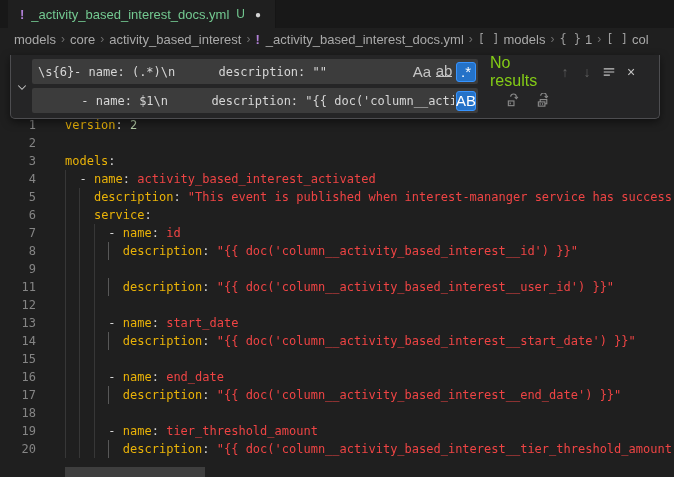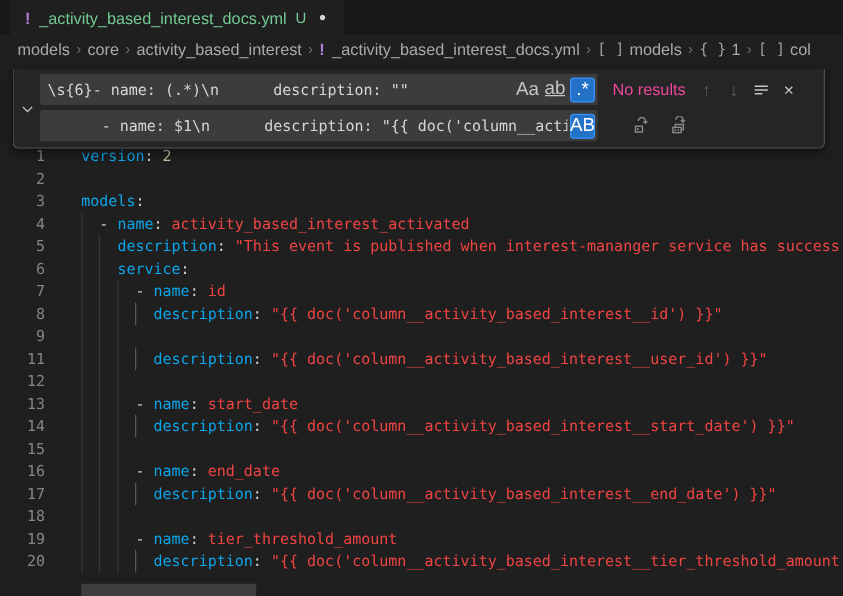--- a/index.html
+++ b/index.html
@@ -23,39 +23,39 @@
   .bc-sym { color:#9d9d9d; margin-right:4px; font-family:"DejaVu Sans Mono", monospace; font-size:12px; }
 
   
   .editor { position:absolute; top:50px; left:0; right:0; bottom:0; background:#1f1f1f; overflow:hidden; }
   #code-lines { padding-top:66px; }
   .line { display:flex; height:18px; font:12px/18px "DejaVu Sans Mono", monospace; white-space:pre; }
   .ln { width:36px; text-align:right; color:#858585; flex:none; }
   .code-content { position:relative; margin-left:29px; flex:1; height:18px; }
   .guide { position:absolute; top:0; bottom:0; width:1px; background:#373737; }
   .guide.bright { background:#585858; }
-  .tk-key { color:#0ea5e9; }
+  .tk-key { color:#eab308; }
   .tk-punct { color:#d4d4d4; }
   .tk-str { color:#ef4444; }
   .tk-num { color:#b5cea8; }
   .tk-plain { color:#d4d4d4; }
   .hthumb { position:absolute; bottom:0; left:65px; width:140px; height:10px; background:rgba(121,121,121,0.35); }
 
   
   .find-widget { position:absolute; top:55px; left:10px; width:650px; background:#252526; border:1px solid #4d4d50; border-top:none; border-radius:0 0 5px 5px; box-shadow:0 3px 8px rgba(0,0,0,0.5); padding:4px 4px 5px 0; }
   .toggle { position:absolute; left:0; top:0; bottom:0; width:21px; display:flex; align-items:center; justify-content:center; color:#c5c5c5; cursor:pointer; }
   .rows { margin-left:21px; }
   .frow { display:flex; align-items:center; height:25px; }
   .frow + .frow { margin-top:4px; }
   .finput { width:446px; height:25px; background:#3c3c3c; border-radius:2px; display:flex; align-items:center; padding:0 2px 0 6px; }
   .ftext { flex:1; overflow:hidden; white-space:pre; font:12px "DejaVu Sans Mono", monospace; color:#d6d6d6; }
   .opt { width:20px; height:20px; flex:none; display:flex; align-items:center; justify-content:center; color:#c5c5c5; font-size:15px; border-radius:3px; margin-left:2px; cursor:pointer; }
   .opt.ww span { border-bottom:1px solid #c5c5c5; line-height:10px; }
   .opt.active { background:#2472c8; border:1px solid #3794ff; color:#ffffff; }
-  .status { width:64px; margin-left:12px; font-size:13px; color:#ec4899; flex:none; }
+  .status { width:64px; margin-left:12px; font-size:16px; color:#84cc16; flex:none; }
   .abtn { width:22px; height:22px; display:flex; align-items:center; justify-content:center; color:#c5c5c5; font-size:14px; border-radius:3px; cursor:pointer; flex:none; }
   .abtn.disabled { color:#5f5f5f; }
   .abtn.dim { color:#8a8a8a; }
   .rep-icons { margin-left:24px; display:flex; gap:8px; }
   svg { display:block; }
 </style>
 </head>
 <body>
 
 <div class="app">

